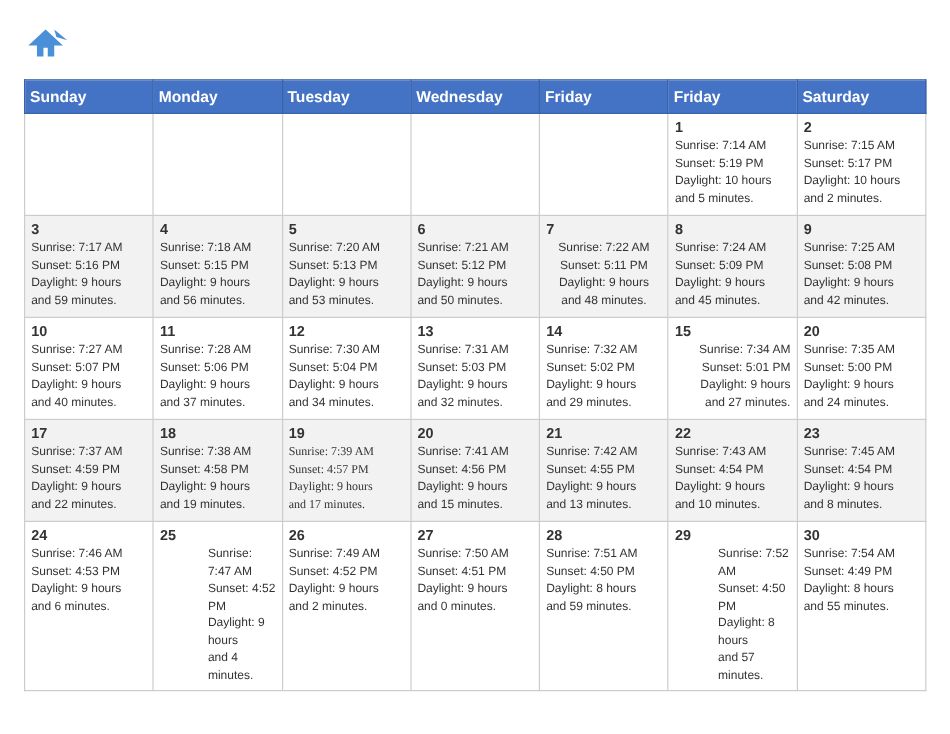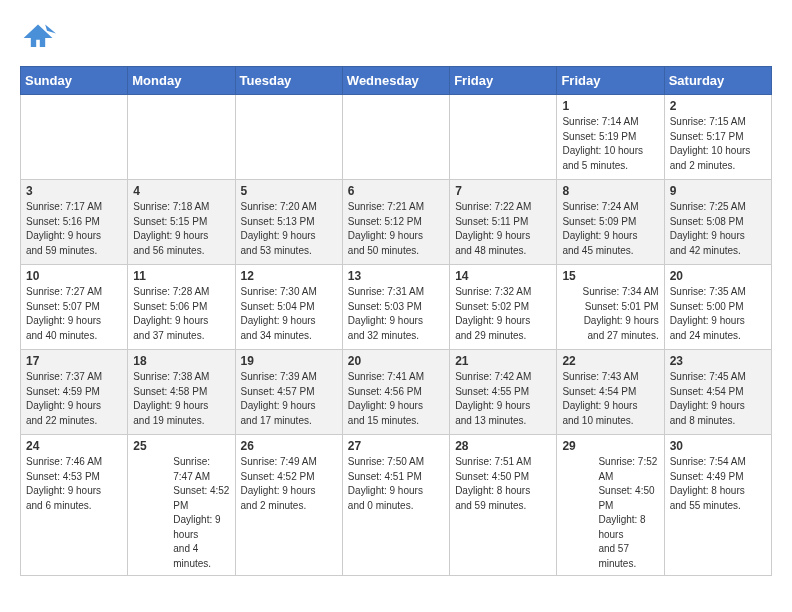--- a/index.html
+++ b/index.html
@@ -164,21 +164,21 @@
         </td>
         <td>
           <div class="day-number">6</div>
           <div class="day-info" style="white-space: pre-line;">Sunrise: 7:21 AM
 Sunset: 5:12 PM
 Daylight: 9 hours
 and 50 minutes.</div>
         </td>
         <td>
           <div class="day-number">7</div>
-          <div class="day-info" style="white-space: pre-line;">Sunrise: 7:22 AM
+          <div class="day-info" style="white-space: pre-line; text-align: center;">Sunrise: 7:22 AM
 Sunset: 5:11 PM
 Daylight: 9 hours
 and 48 minutes.</div>
         </td>
         <td>
           <div class="day-number">8</div>
           <div class="day-info" style="white-space: pre-line;">Sunrise: 7:24 AM
 Sunset: 5:09 PM
 Daylight: 9 hours
 and 45 minutes.</div>
@@ -252,21 +252,21 @@
         </td>
         <td>
           <div class="day-number">18</div>
           <div class="day-info" style="white-space: pre-line;">Sunrise: 7:38 AM
 Sunset: 4:58 PM
 Daylight: 9 hours
 and 19 minutes.</div>
         </td>
         <td>
           <div class="day-number">19</div>
-          <div class="day-info" style="white-space: pre-line;">Sunrise: 7:39 AM
+          <div class="day-info" style="white-space: pre-line; font-family: Liberation Serif, serif;">Sunrise: 7:39 AM
 Sunset: 4:57 PM
 Daylight: 9 hours
 and 17 minutes.</div>
         </td>
         <td>
           <div class="day-number">20</div>
           <div class="day-info" style="white-space: pre-line;">Sunrise: 7:41 AM
 Sunset: 4:56 PM
 Daylight: 9 hours
 and 15 minutes.</div>

